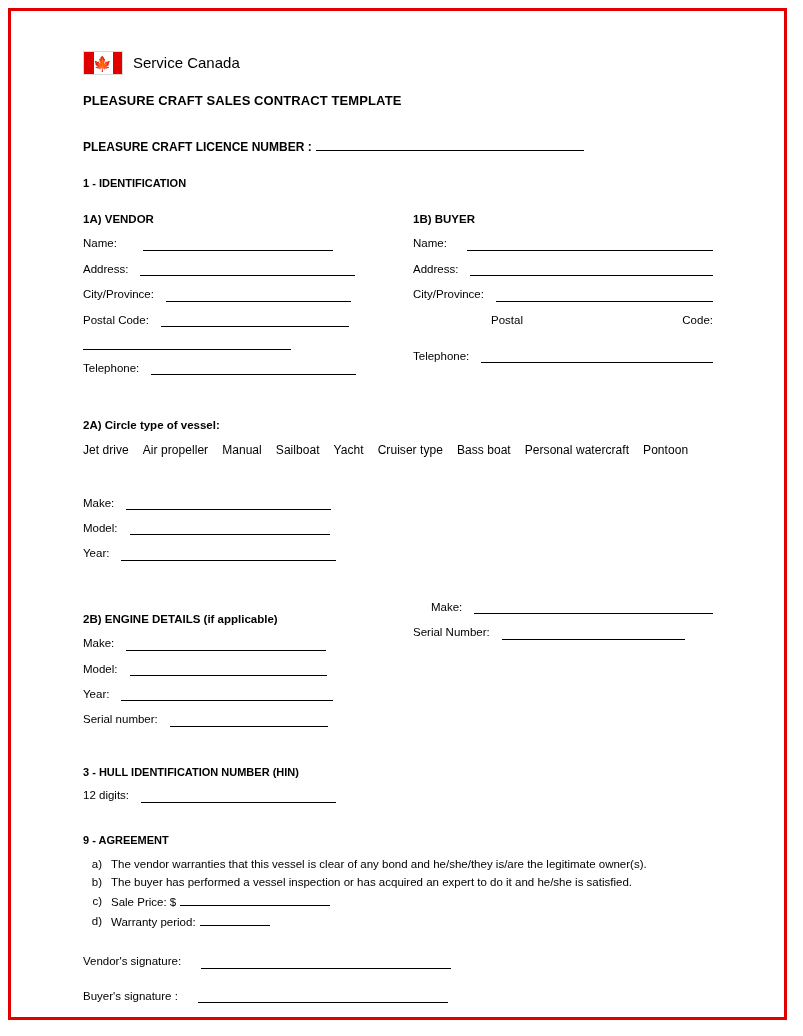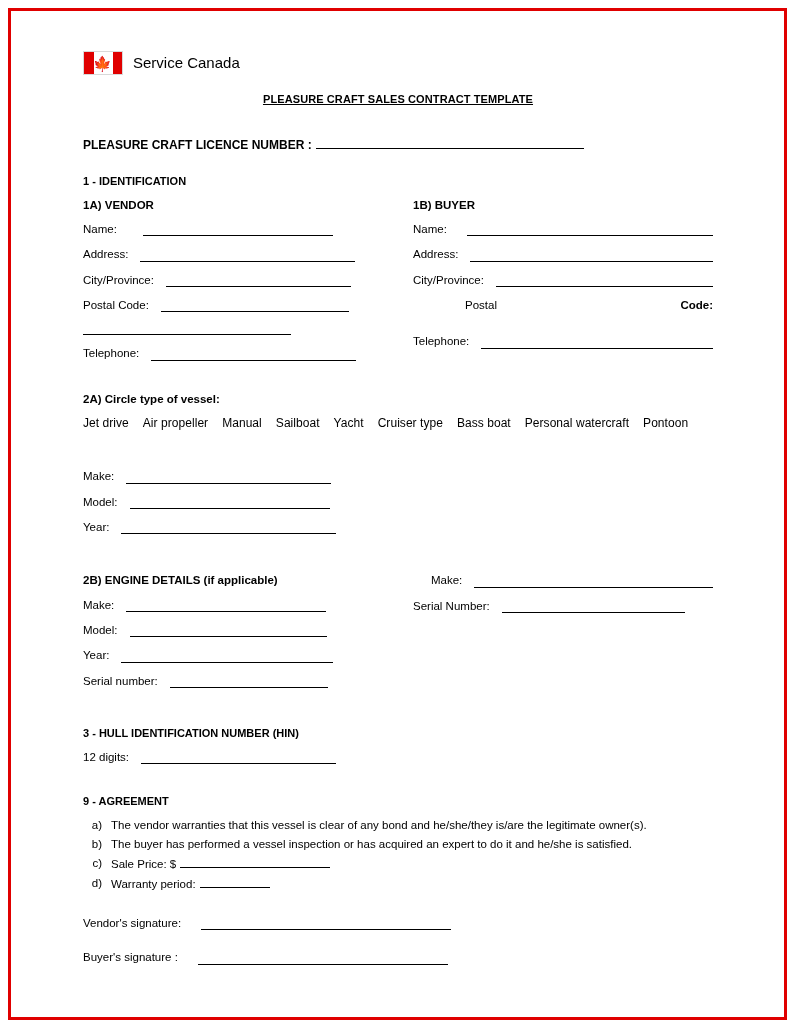--- a/index.html
+++ b/index.html
@@ -73,24 +73,22 @@
     color: #e00000;
     font-size: 15px;
     line-height: 1;
   }
   .brand {
     font-size: 15px;
     color: #000;
   }
 
   .doc-title {
-    text-align: center;
     font-weight: bold;
-    font-size: 11px;
-    text-decoration: underline;
+    font-size: 13px;
     margin: 0 0 30px 0;
     letter-spacing: 0.1px;
   }
 
   .licence-row {
     font-weight: bold;
     font-size: 12px;
     margin-bottom: 22px;
     white-space: nowrap;
   }
@@ -104,21 +102,21 @@
   }
 
   .sec-head {
     font-weight: bold;
     font-size: 11px;
     margin: 0 0 9px 0;
   }
   .sub-head {
     font-weight: bold;
     font-size: 11.5px;
-    margin: 0 0 10px 0;
+    margin: 12px 0 10px 0;
   }
 
   .cols {
     display: flex;
     width: 100%;
   }
   .col-left { width: 330px; }
   .col-right { flex: 1; }
 
   .fld {
@@ -137,22 +135,22 @@
   .line-fixed {
     border-bottom: 1px solid #000;
     height: 11px;
   }
 
   .postal-split {
     display: flex;
     font-size: 11.5px;
     margin-bottom: 11px;
   }
-  .postal-split .p1 { margin-left: 16px; padding-left: 36px; }
-  .postal-split .p2 { margin-left: auto; font-weight: bold; }
+  .postal-split .p1 { margin-left: 42px; padding-left: 36px; }
+  .postal-split .p2 { margin-left: auto; }
 
   .orphan-line {
     width: 208px;
     border-bottom: 1px solid #000;
     height: 11px;
     margin-bottom: 11px;
   }
 
   .vessel-types {
     font-size: 12px;

